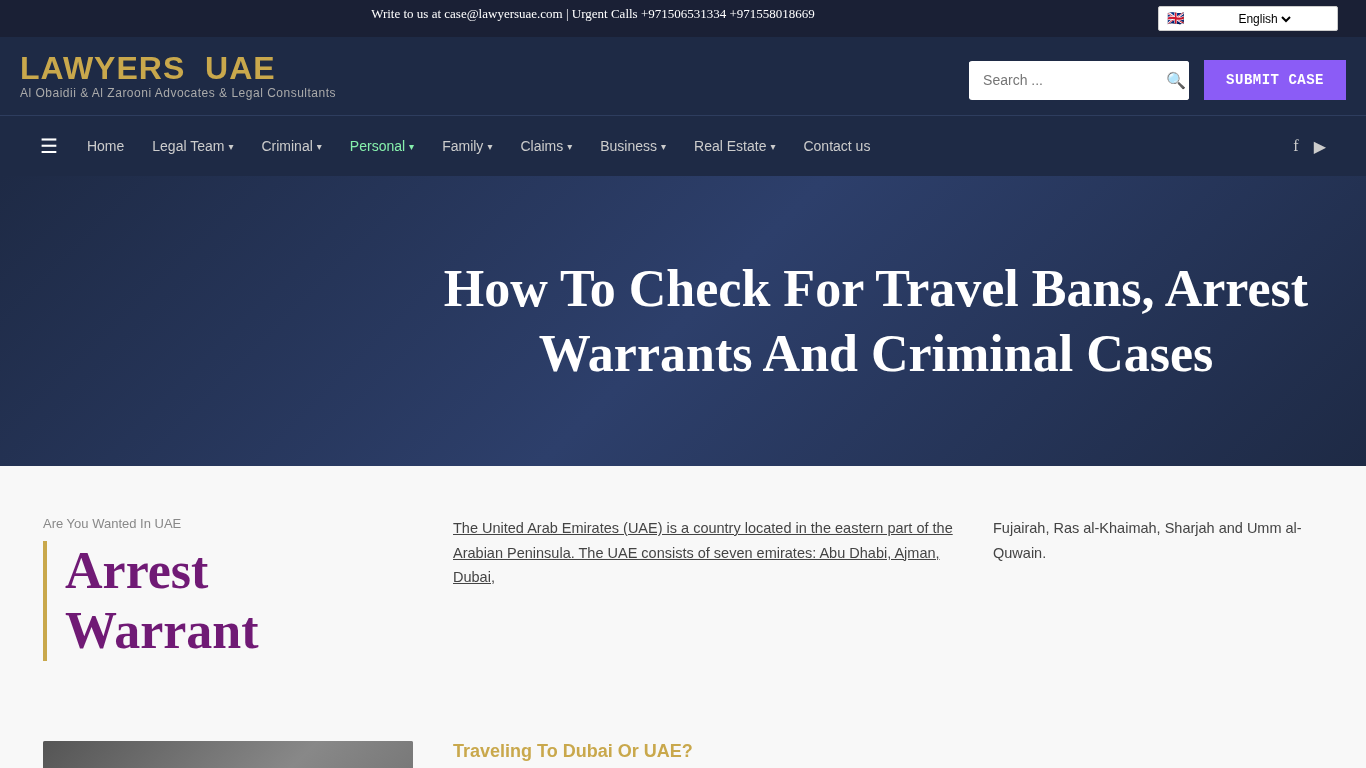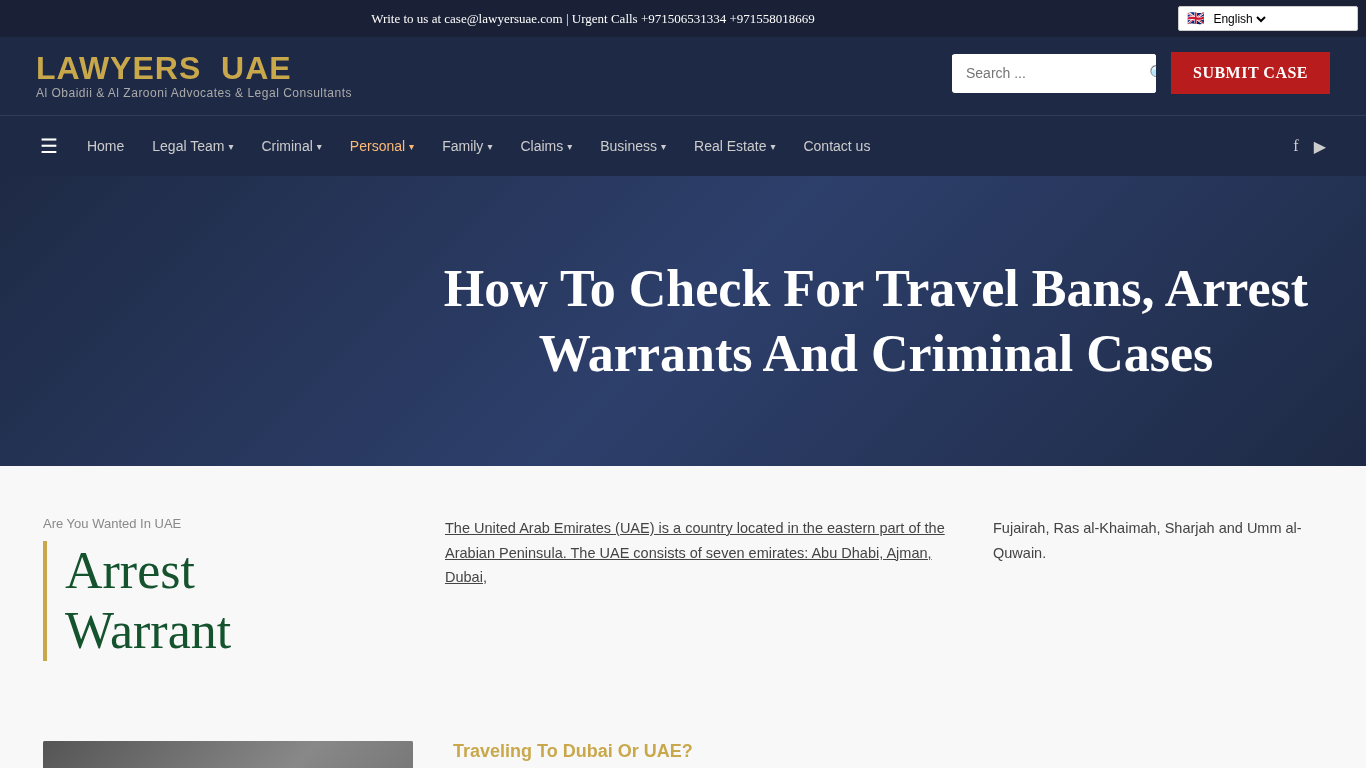--- a/index.html
+++ b/index.html
@@ -3,24 +3,23 @@
   <meta charset="utf-8">
   <style>
     * { margin: 0; padding: 0; box-sizing: border-box; }
     body { font-family: Georgia, 'Times New Roman', serif; width: 1366px; overflow-x: hidden; }
 
     
     .top-bar {
       background: #1a2035;
       color: #fff;
       text-align: center;
-      padding: 6px 8px;
+      padding: 6px 28px;
       font-size: 13px;
       display: flex;
-      align-items: center;
       justify-content: space-between;
       position: relative;
     }
     .top-bar-contact {
       flex: 1;
       text-align: center;
     }
     .top-bar-lang {
       min-width: 180px;
     }
@@ -35,28 +34,29 @@
       cursor: pointer;
       gap: 5px;
       border-radius: 2px;
     }
     .lang-select select {
       border: none;
       background: transparent;
       font-size: 12px;
       outline: none;
       cursor: pointer;
+      margin-left: 45px;
     }
 
     
     .header {
       background: #1e2a45;
-      padding: 15px 36px;
-      display: flex;
-      align-items: flex-start;
+      padding: 15px 20px;
+      display: flex;
+      align-items: flex-end;
       justify-content: space-between;
     }
     .logo-area {
       display: flex;
       flex-direction: column;
     }
     .logo-main {
       font-size: 32px;
       font-weight: 900;
       color: #fff;
@@ -78,48 +78,48 @@
       display: flex;
       align-items: center;
       gap: 15px;
     }
     .search-box {
       display: flex;
       align-items: center;
       background: #fff;
       border-radius: 3px;
       overflow: hidden;
-      width: 204px;
+      width: 220px;
     }
     .search-input {
       border: none;
       outline: none;
       padding: 10px 14px;
       font-size: 14px;
       width: 185px;
       color: #666;
     }
     .search-btn {
       background: #fff;
       border: none;
       padding: 10px 12px;
       cursor: pointer;
       color: #555;
       font-size: 16px;
     }
     .submit-case-btn {
-      background: #b91c1c;
+      background: #8b5cf6;
       color: #fff;
       border: none;
       padding: 12px 22px;
-      font-size: 16px;
+      font-size: 14px;
       font-weight: 700;
       cursor: pointer;
       letter-spacing: 0.5px;
-      font-family: Liberation Serif, serif;
+      font-family: Liberation Mono, monospace;
       text-transform: uppercase;
     }
 
     
     .nav {
       background: #1e2a45;
       border-top: 1px solid #2e3d5e;
       padding: 0 40px;
       display: flex;
       align-items: center;
@@ -141,21 +141,21 @@
       padding: 18px 14px;
       font-size: 14px;
       cursor: pointer;
       display: flex;
       align-items: center;
       gap: 4px;
       font-family: Arial, sans-serif;
       text-decoration: none;
       transition: color 0.2s;
     }
-    .nav-item.active { color: #fdba74; }
+    .nav-item.active { color: #86efac; }
     .nav-item .caret {
       font-size: 10px;
       margin-top: 1px;
     }
     .nav-social {
       display: flex;
       align-items: center;
       gap: 15px;
     }
     .social-icon {
@@ -184,41 +184,41 @@
     }
 
     
     .content-area {
       background: #f8f8f8;
       padding: 50px 40px;
     }
     .content-grid {
       display: grid;
       grid-template-columns: 370px 1fr 330px;
-      gap: 32px;
+      gap: 40px;
       max-width: 1280px;
       margin: 0 auto;
     }
 
     
     .left-col {}
     .section-label {
       color: #888;
       font-size: 13px;
       font-family: Arial, sans-serif;
       margin-bottom: 10px;
     }
     .left-border-box {
       border-left: 4px solid #c9a84c;
       padding-left: 18px;
     }
     .arrest-title {
       font-size: 52px;
-      color: #14532d;
-      font-weight: 400;
+      color: #701a75;
+      font-weight: 700;
       line-height: 1.15;
       font-family: Georgia, serif;
     }
 
     
     .middle-col {
       color: #444;
       font-family: Arial, sans-serif;
       font-size: 14.5px;
       line-height: 1.7;

